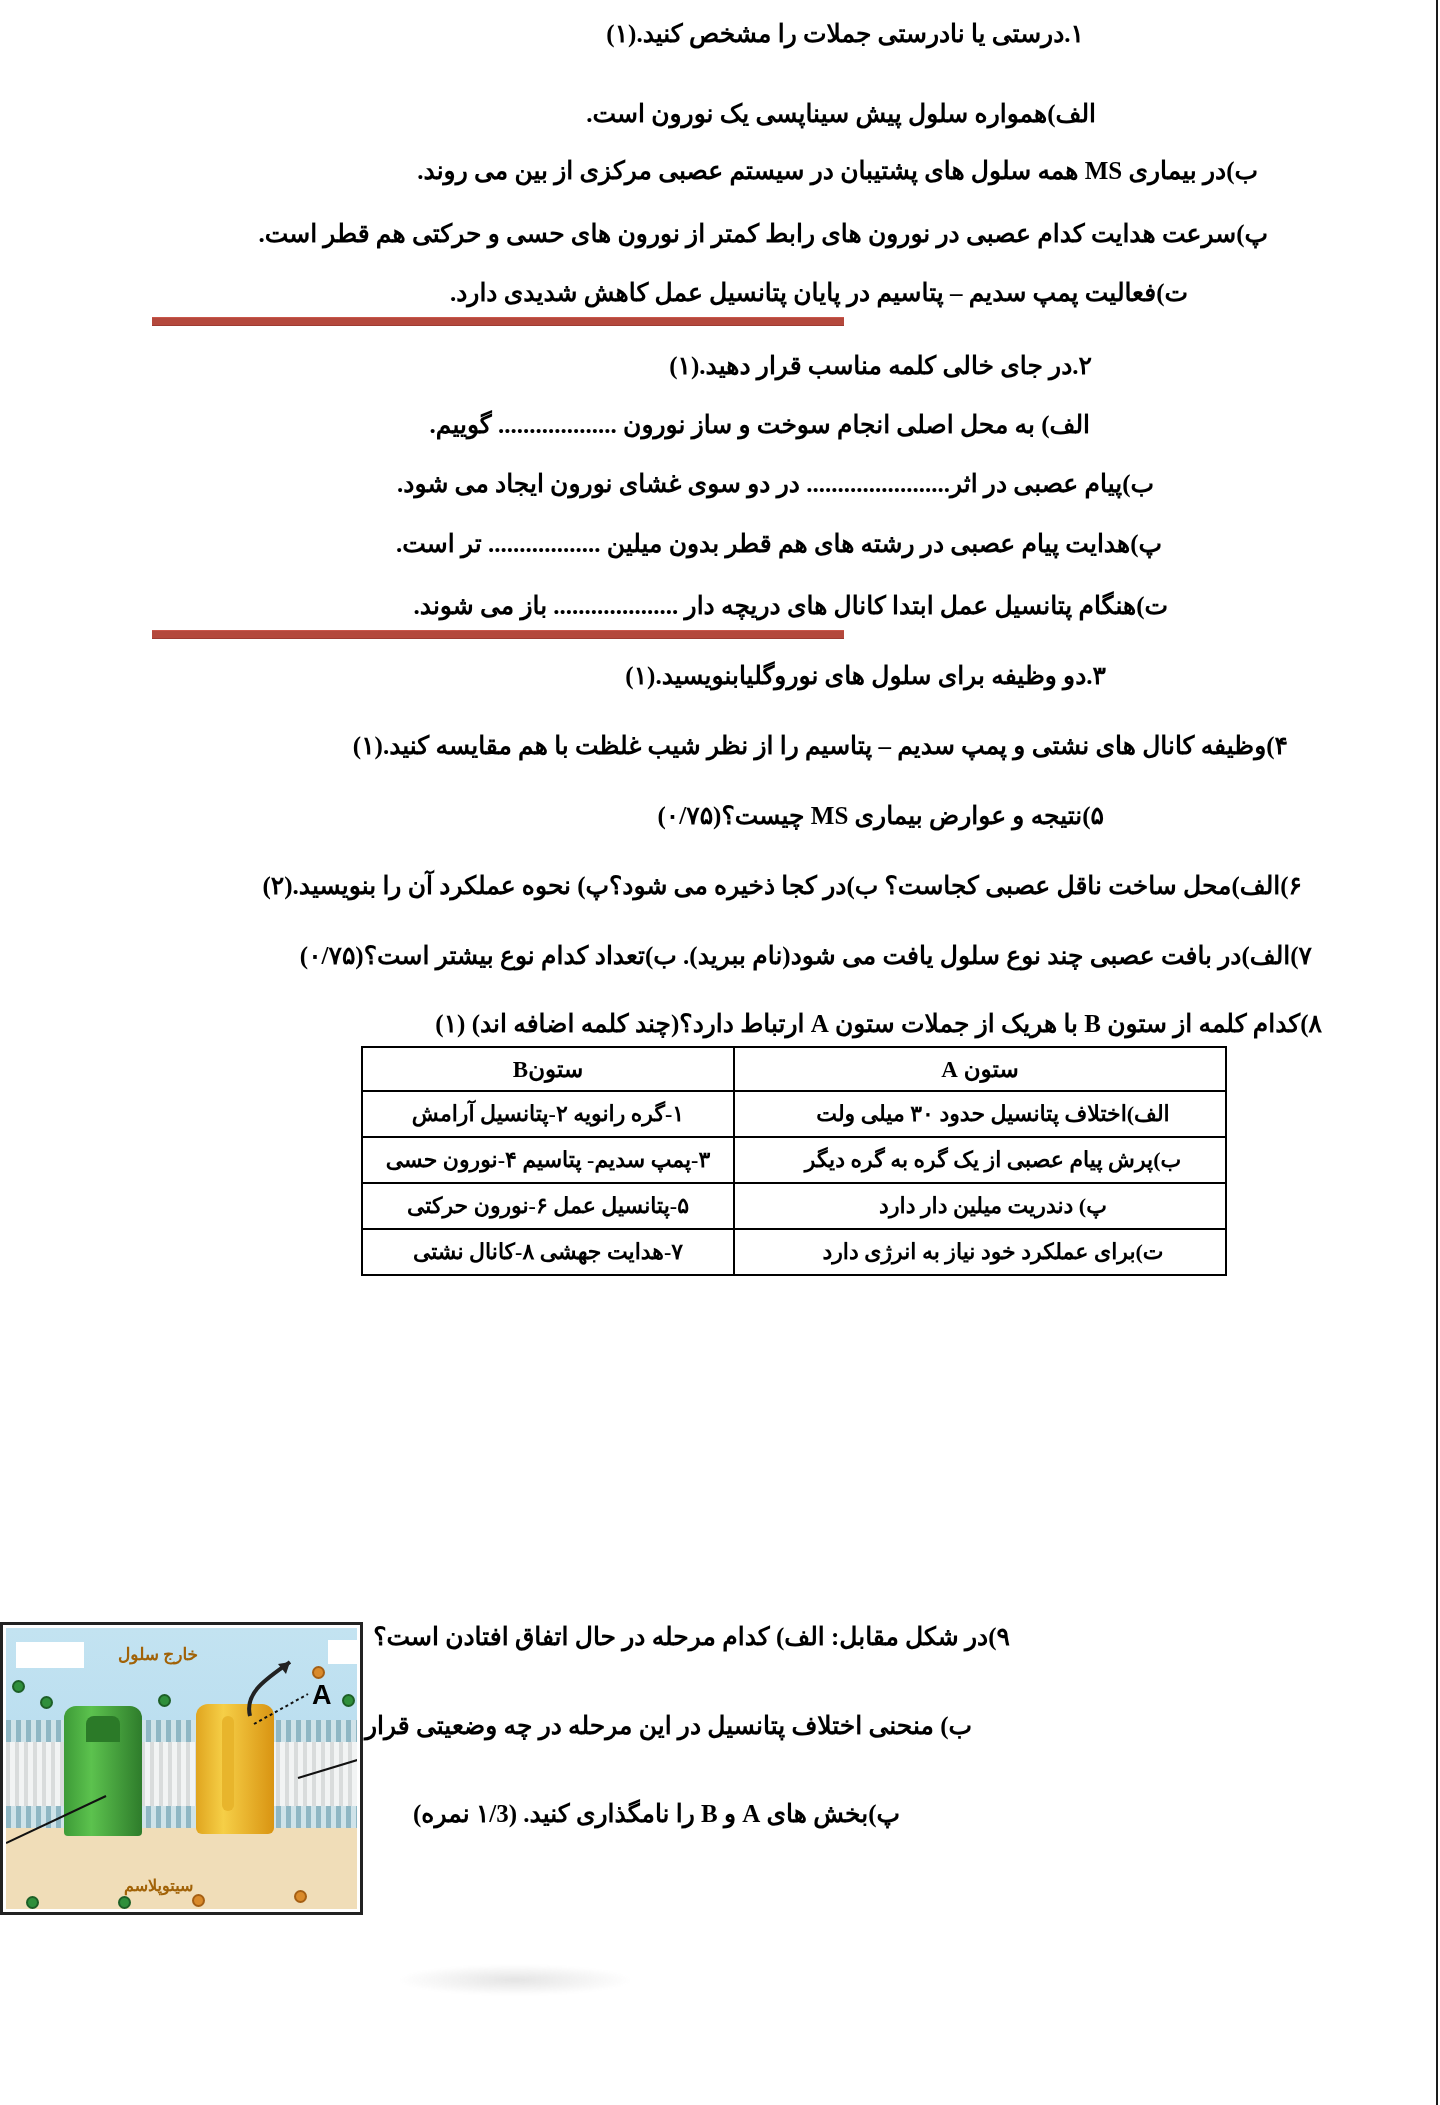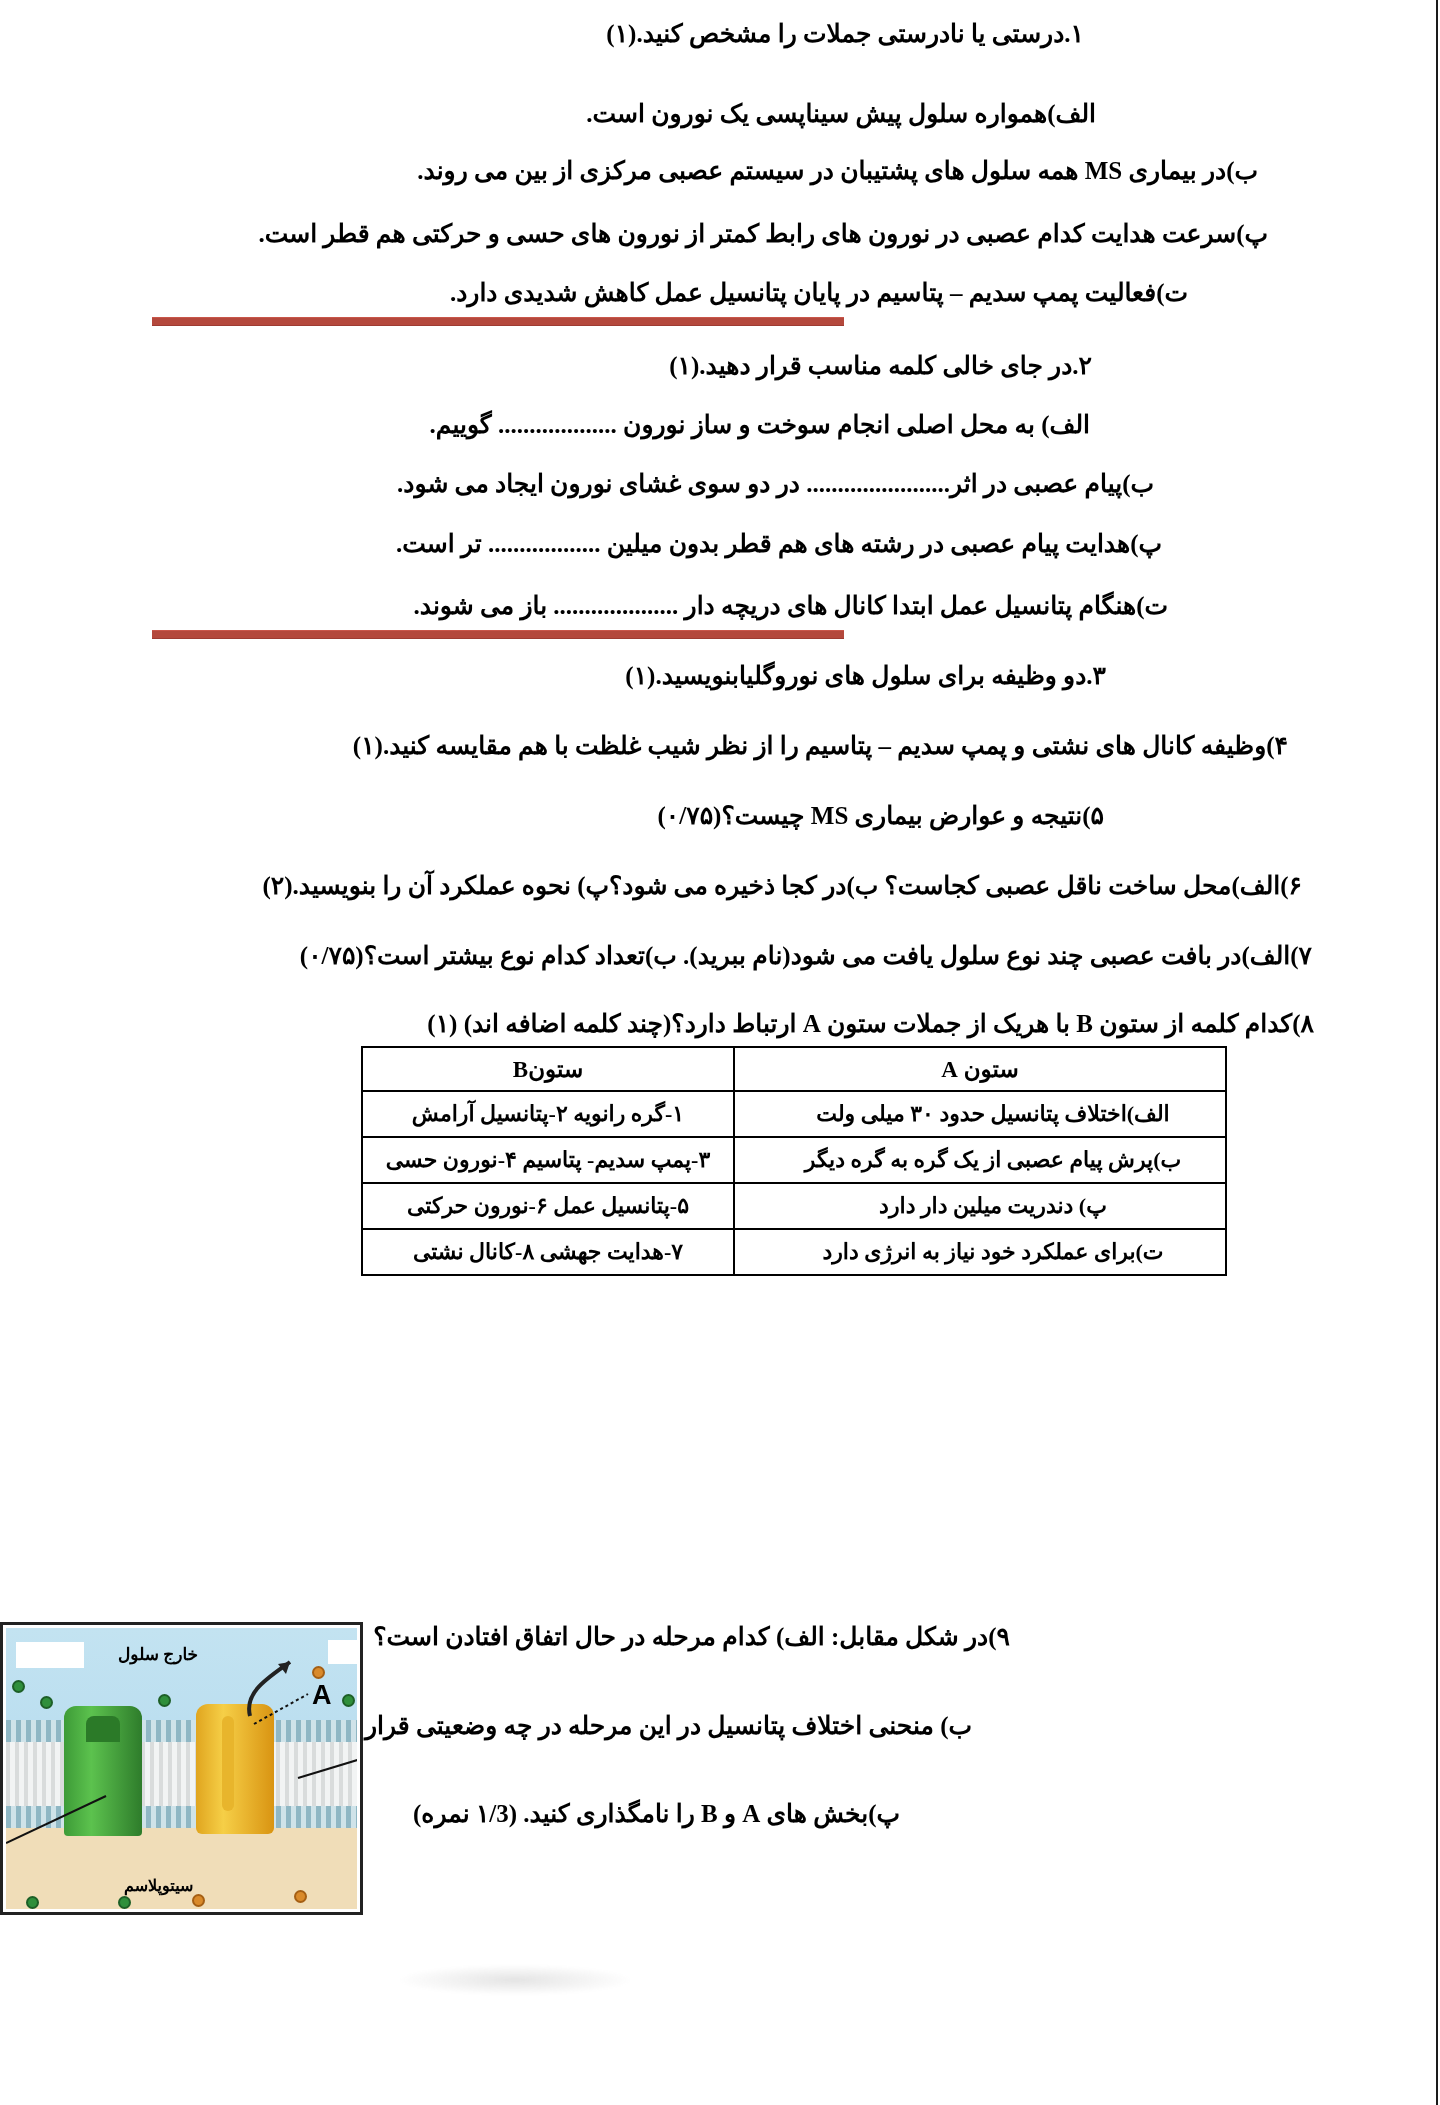--- a/index.html
+++ b/index.html
@@ -181,21 +181,21 @@
     width: 13px; height: 13px;
     border-radius: 50%;
     box-sizing: border-box;
   }
   .ion-green { background: #2f8f3b; border: 2px solid #1d5f27; }
   .ion-orange { background: #d98a2b; border: 2px solid #a55f14; }
   .fig-label {
     position: absolute;
     font-family: "Liberation Serif", "DejaVu Serif", serif;
     font-weight: bold;
-    color: #000000;
+    color: #a16207;
     direction: rtl;
     white-space: nowrap;
   }
   .fig-label-out { top: 16px; left: 112px; font-size: 17px; }
   .fig-label-cyto { bottom: 14px; left: 118px; font-size: 16px; }
   .fig-letter-A {
     position: absolute;
     top: 52px; left: 306px;
     font-size: 27px;
     font-weight: bold;
@@ -258,21 +258,21 @@
   <div class="qline" style="top:660px; right:334px;">۳.دو وظیفه برای سلول های نوروگلیابنویسید.(۱)</div>
 
   <div class="qline" style="top:730px; right:152px;">۴)وظیفه کانال های نشتی و پمپ سدیم – پتاسیم را از نظر شیب غلظت با هم مقایسه کنید.(۱)</div>
 
   <div class="qline" style="top:800px; right:336px;">۵)نتیجه و عوارض بیماری MS چیست؟(۰/۷۵)</div>
 
   <div class="qline" style="top:870px; right:138px;">۶)الف)محل ساخت ناقل عصبی کجاست؟ ب)در کجا ذخیره می شود؟پ) نحوه عملکرد آن را بنویسید.(۲)</div>
 
   <div class="qline" style="top:940px; right:128px;">۷)الف)در بافت عصبی چند نوع سلول یافت می شود(نام ببرید). ب)تعداد کدام نوع بیشتر است؟(۰/۷۵)</div>
 
-  <div class="qline" style="top:1008px; right:126px;">۸)کدام کلمه از ستون B با هریک از جملات ستون A ارتباط دارد؟(چند کلمه اضافه اند) (۱)</div>
+  <div class="qline" style="top:1008px; right:118px;">۸)کدام کلمه از ستون B با هریک از جملات ستون A ارتباط دارد؟(چند کلمه اضافه اند) (۱)</div>
 
   <table class="match-table" style="top:1046px; right:213px;">
     <thead>
       <tr>
         <th class="col-a">ستون A</th>
         <th class="col-b">ستونB</th>
       </tr>
     </thead>
     <tbody>
       <tr>

